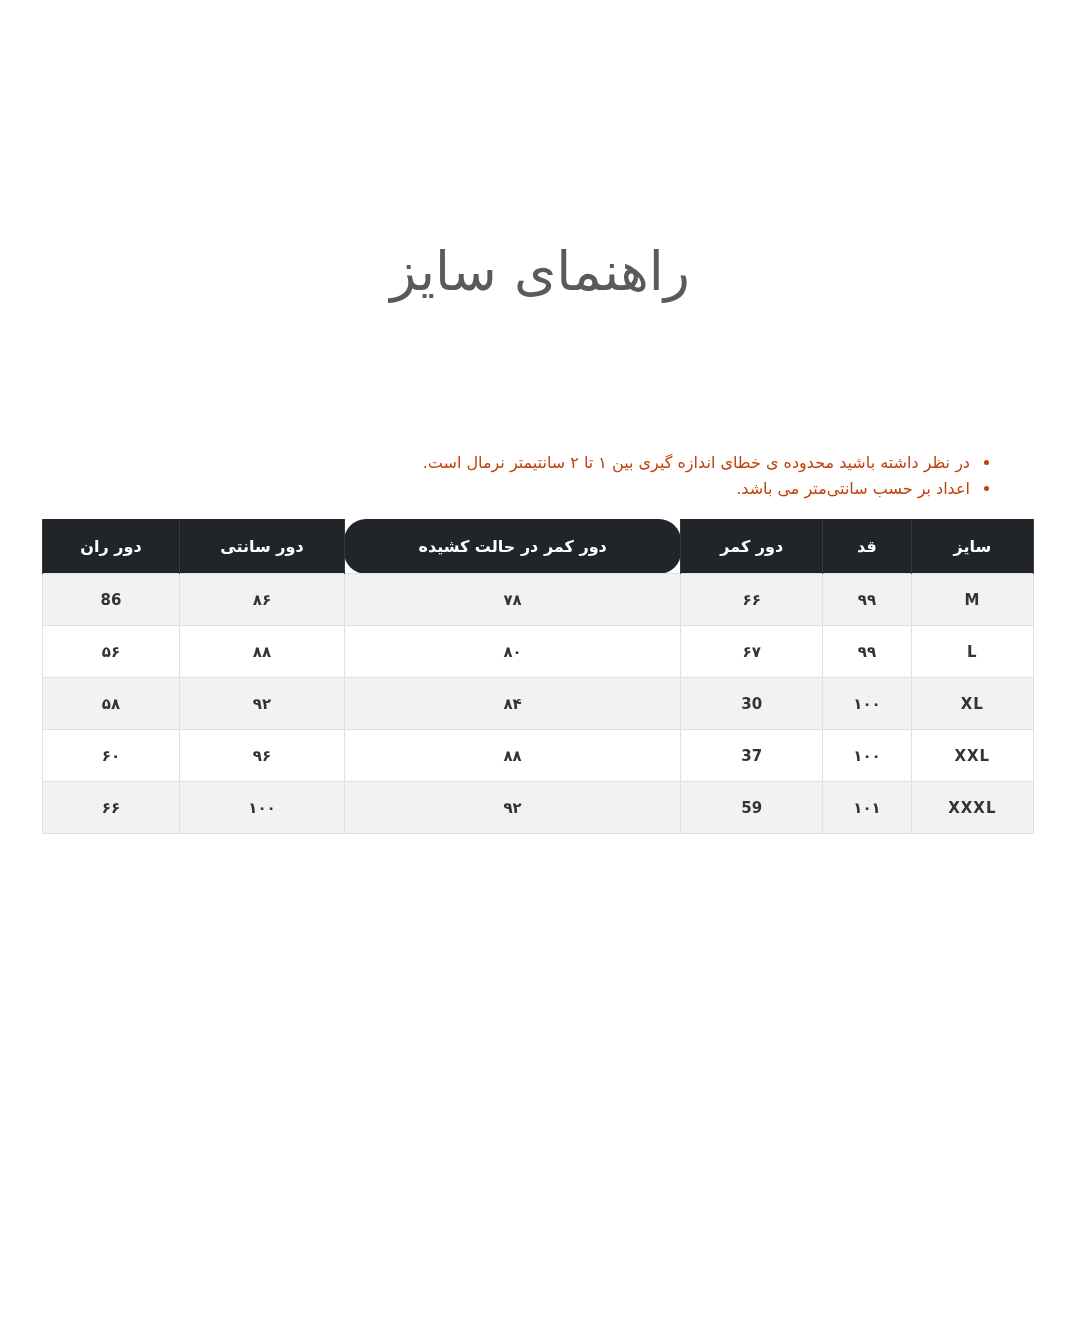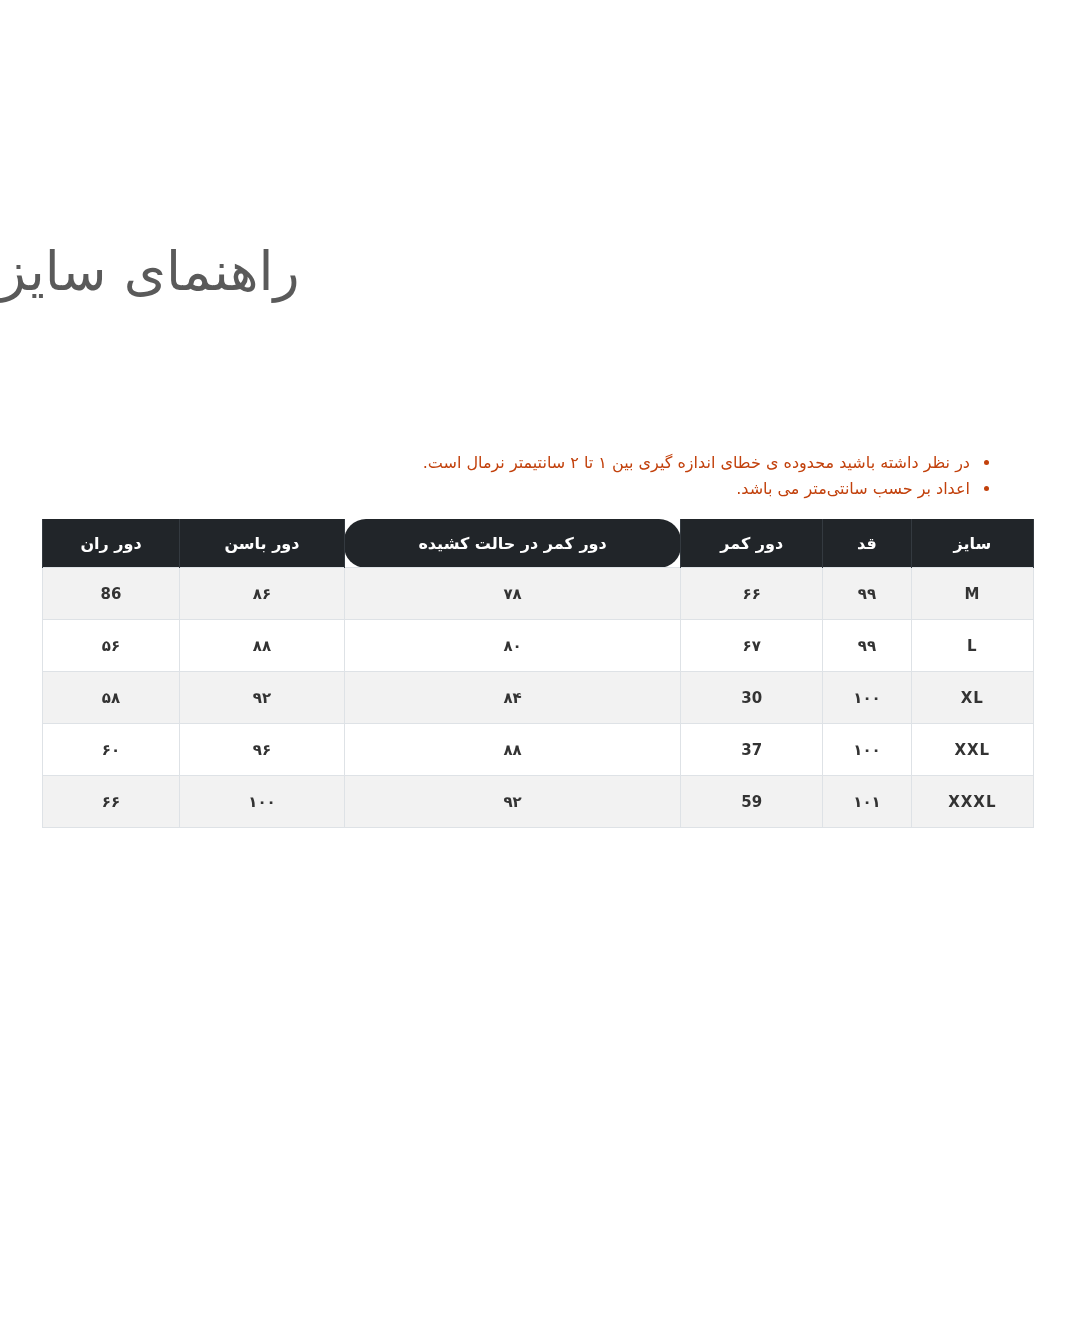--- a/index.html
+++ b/index.html
@@ -13,21 +13,21 @@
       position: relative;
       font-family: "DejaVu Sans", sans-serif;
       color: #333333;
       overflow: hidden;
     }
     .page-title {
       position: absolute;
       top: 240px;
       left: 0;
       width: 1080px;
-      text-align: left;
+      text-align: center;
       font-size: 54px;
       font-weight: 500;
       color: #5a5a5a;
       direction: rtl;
       letter-spacing: 1px;
       margin: 0;
     }
     .notes {
       position: absolute;
       top: 450px;
@@ -50,21 +50,21 @@
       left: 42px;
       width: 992px;
       border-collapse: collapse;
       direction: rtl;
       font-size: 15px;
     }
     .size-table th {
       background: #212529;
       color: #ffffff;
       font-weight: bold;
-      height: 48px;
+      height: 54px;
       padding: 0;
       text-align: center;
       border-left: 1px solid #343a40;
       border-right: 1px solid #343a40;
       font-size: 16px;
     }
     .size-table td {
       height: 51px;
       padding: 0;
       text-align: center;
@@ -96,21 +96,21 @@
   <li>اعداد بر حسب سانتی‌متر می باشد.</li>
 </ul>
 
 <table class="size-table">
   <thead>
     <tr>
       <th class="col-size">سایز</th>
       <th class="col-height">قد</th>
       <th class="col-waist">دور کمر</th>
       <th class="col-waist-stretched">دور کمر در حالت کشیده</th>
-      <th class="col-hip">دور باسن</th>
+      <th class="col-hip">دور سانتی</th>
       <th class="col-thigh">دور ران</th>
     </tr>
   </thead>
   <tbody>
     <tr>
       <td class="latin">M</td>
       <td>۹۹</td>
       <td>۶۶</td>
       <td>۷۸</td>
       <td>۸۶</td>

